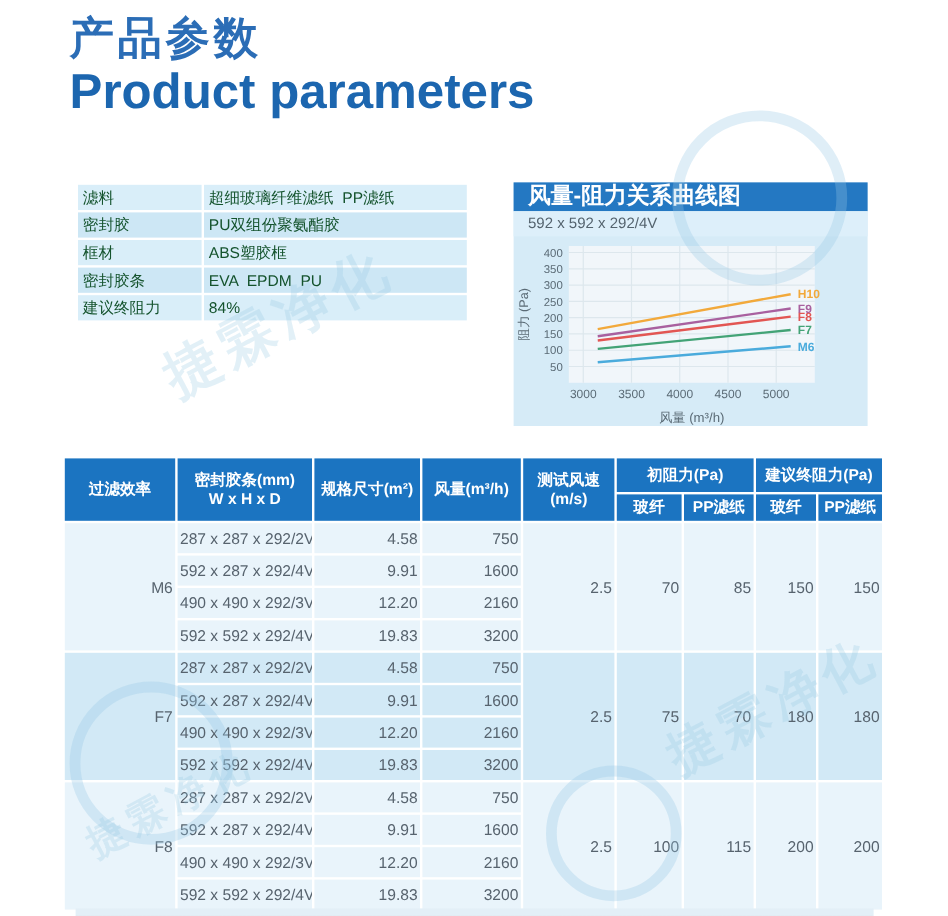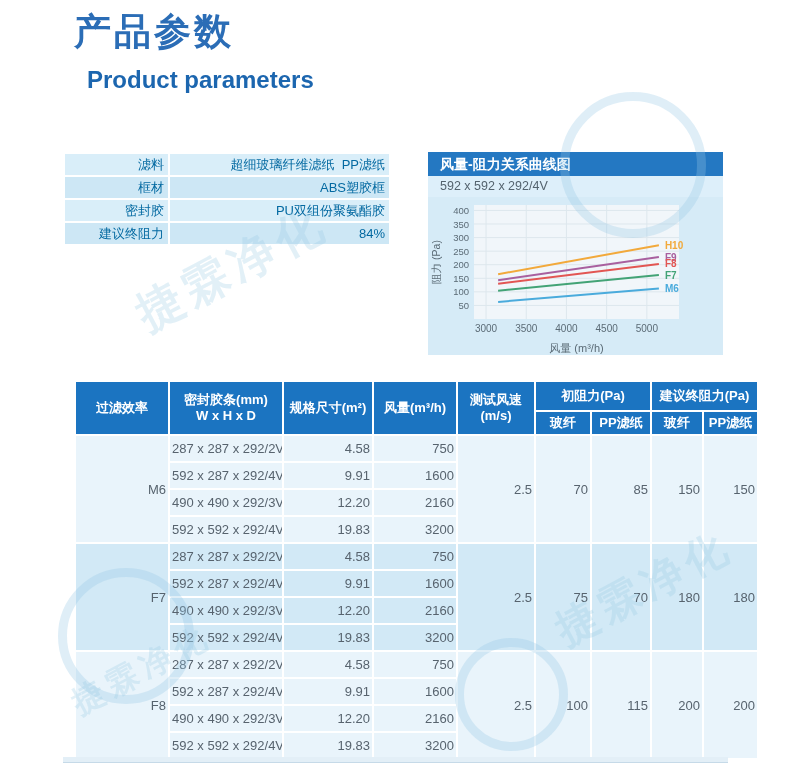--- a/index.html
+++ b/index.html
@@ -1,39 +1,39 @@
 <!DOCTYPE html>
 <html><head>
 <meta charset="utf-8">
 <style>
   html,body{margin:0;padding:0;}
   body{font-family:"Liberation Sans","DejaVu Sans",sans-serif;background:#fff;}
   .page{position:relative;width:790px;height:763px;background:#ffffff;overflow:hidden;}
 
   
-  .titles{position:absolute;left:74px;top:10px;}
+  .titles{position:absolute;left:58px;top:10px;}
   .title-cn{margin:0;font-size:37px;font-weight:bold;color:#2b6db6;letter-spacing:3px;line-height:1.2;}
-  .title-en{margin:13px;font-size:24px;font-weight:bold;color:#1c66af;line-height:1.1;}
+  .title-en{margin:0;font-size:41px;font-weight:bold;color:#1c66af;line-height:1.1;}
 
   
   .spec{position:absolute;left:63px;top:152px;width:328px;border-collapse:separate;border-spacing:2px;}
-  .spec td{height:21px;font-size:13px;color:#0369a1;text-align:right;padding:0 4px;}
+  .spec td{height:21px;font-size:13px;color:#14532d;text-align:left;padding:0 4px;}
   .spec tr:nth-child(odd) td{background:#d9eef9;}
   .spec tr:nth-child(even) td{background:#cde7f5;}
   .spec td.lab{width:95px;}
   .spec td.val{white-space:pre;}
 
   
   .chartpanel{position:absolute;left:428px;top:152px;width:295px;height:203px;background:#d6ebf7;}
-  .chart-title{height:24px;line-height:24px;background:#2478c2;color:#fff;font-size:14px;font-weight:bold;padding-left:12px;}
+  .chart-title{height:24px;line-height:24px;background:#2478c2;color:#fff;font-size:19px;font-weight:bold;padding-left:12px;}
   .chart-subtitle{height:21px;line-height:21px;background:#ddeffa;color:#54636e;font-size:12.5px;padding-left:12px;}
   .chart-plot{width:295px;height:158px;}
 
   
-  .main{position:absolute;left:74px;top:380px;width:665px;border-collapse:separate;border-spacing:2px;table-layout:fixed;}
+  .main{position:absolute;left:52px;top:380px;width:665px;border-collapse:separate;border-spacing:2px;table-layout:fixed;}
   .main th{background:#1b74c1;color:#fff;font-size:13px;font-weight:600;padding:1px 2px;line-height:1.25;}
   .main thead tr:first-child th{height:26px;}
   .main thead tr:last-child th{height:20px;}
   .main td{font-size:13px;color:#57636e;text-align:right;height:25px;padding:0 2px;white-space:nowrap;overflow:hidden;}
   .main tr.gA td{background:#e9f4fb;}
   .main tr.gB td{background:#d2e9f6;}
 
   
   .strip{position:absolute;left:63px;top:757px;width:665px;height:10px;
          background:linear-gradient(#e3eff7 0 55%,#c6dae8 55% 100%);}
@@ -60,26 +60,30 @@
     <h2 class="title-en">Product parameters</h2>
   </div>
 
   <table class="spec">
     <tbody id="spec-body">
         <tr>
           <td class="lab">滤料</td>
           <td class="val">超细玻璃纤维滤纸  PP滤纸</td>
         </tr>
         <tr>
+          <td class="lab">密封胶</td>
+          <td class="val">PU双组份聚氨酯胶</td>
+        </tr>
+        <tr>
           <td class="lab">框材</td>
           <td class="val">ABS塑胶框</td>
         </tr>
         <tr>
-          <td class="lab">密封胶</td>
-          <td class="val">PU双组份聚氨酯胶</td>
+          <td class="lab">密封胶条</td>
+          <td class="val">EVA  EPDM  PU</td>
         </tr>
         <tr>
           <td class="lab">建议终阻力</td>
           <td class="val">84%</td>
         </tr>
       </tbody>
   </table>
 
   <div class="chartpanel">
     <div class="chart-title">风量-阻力关系曲线图</div>

